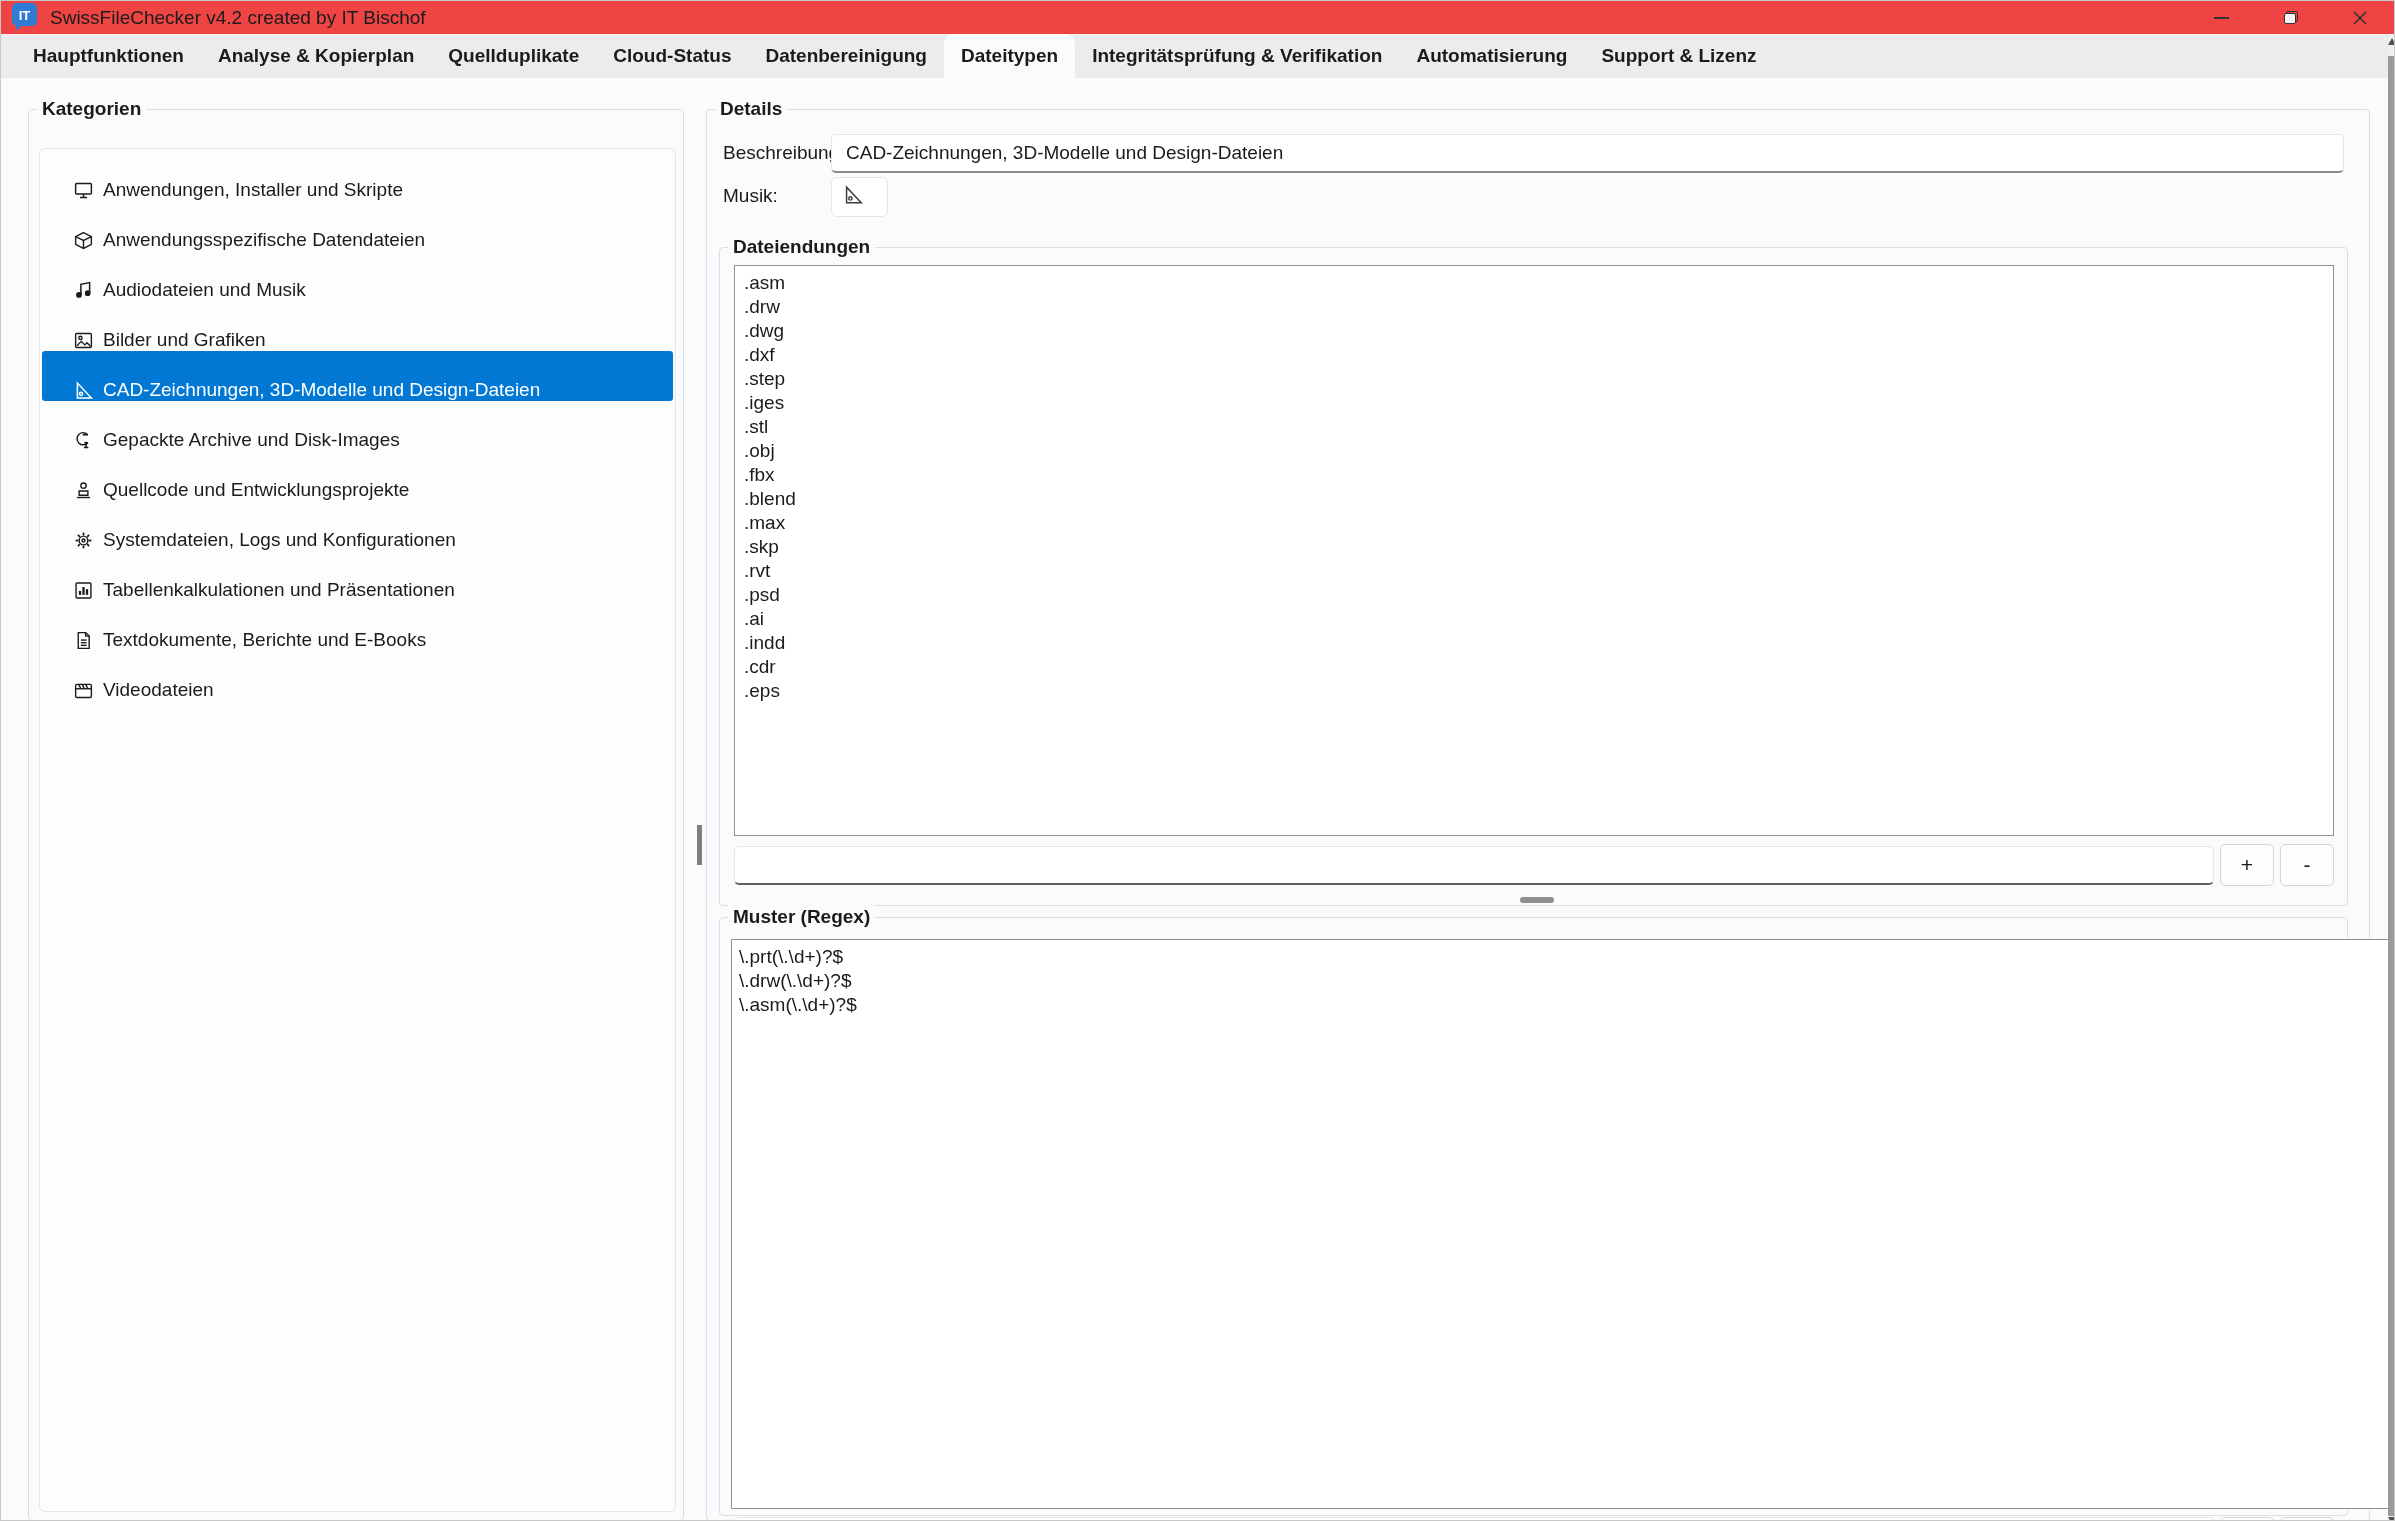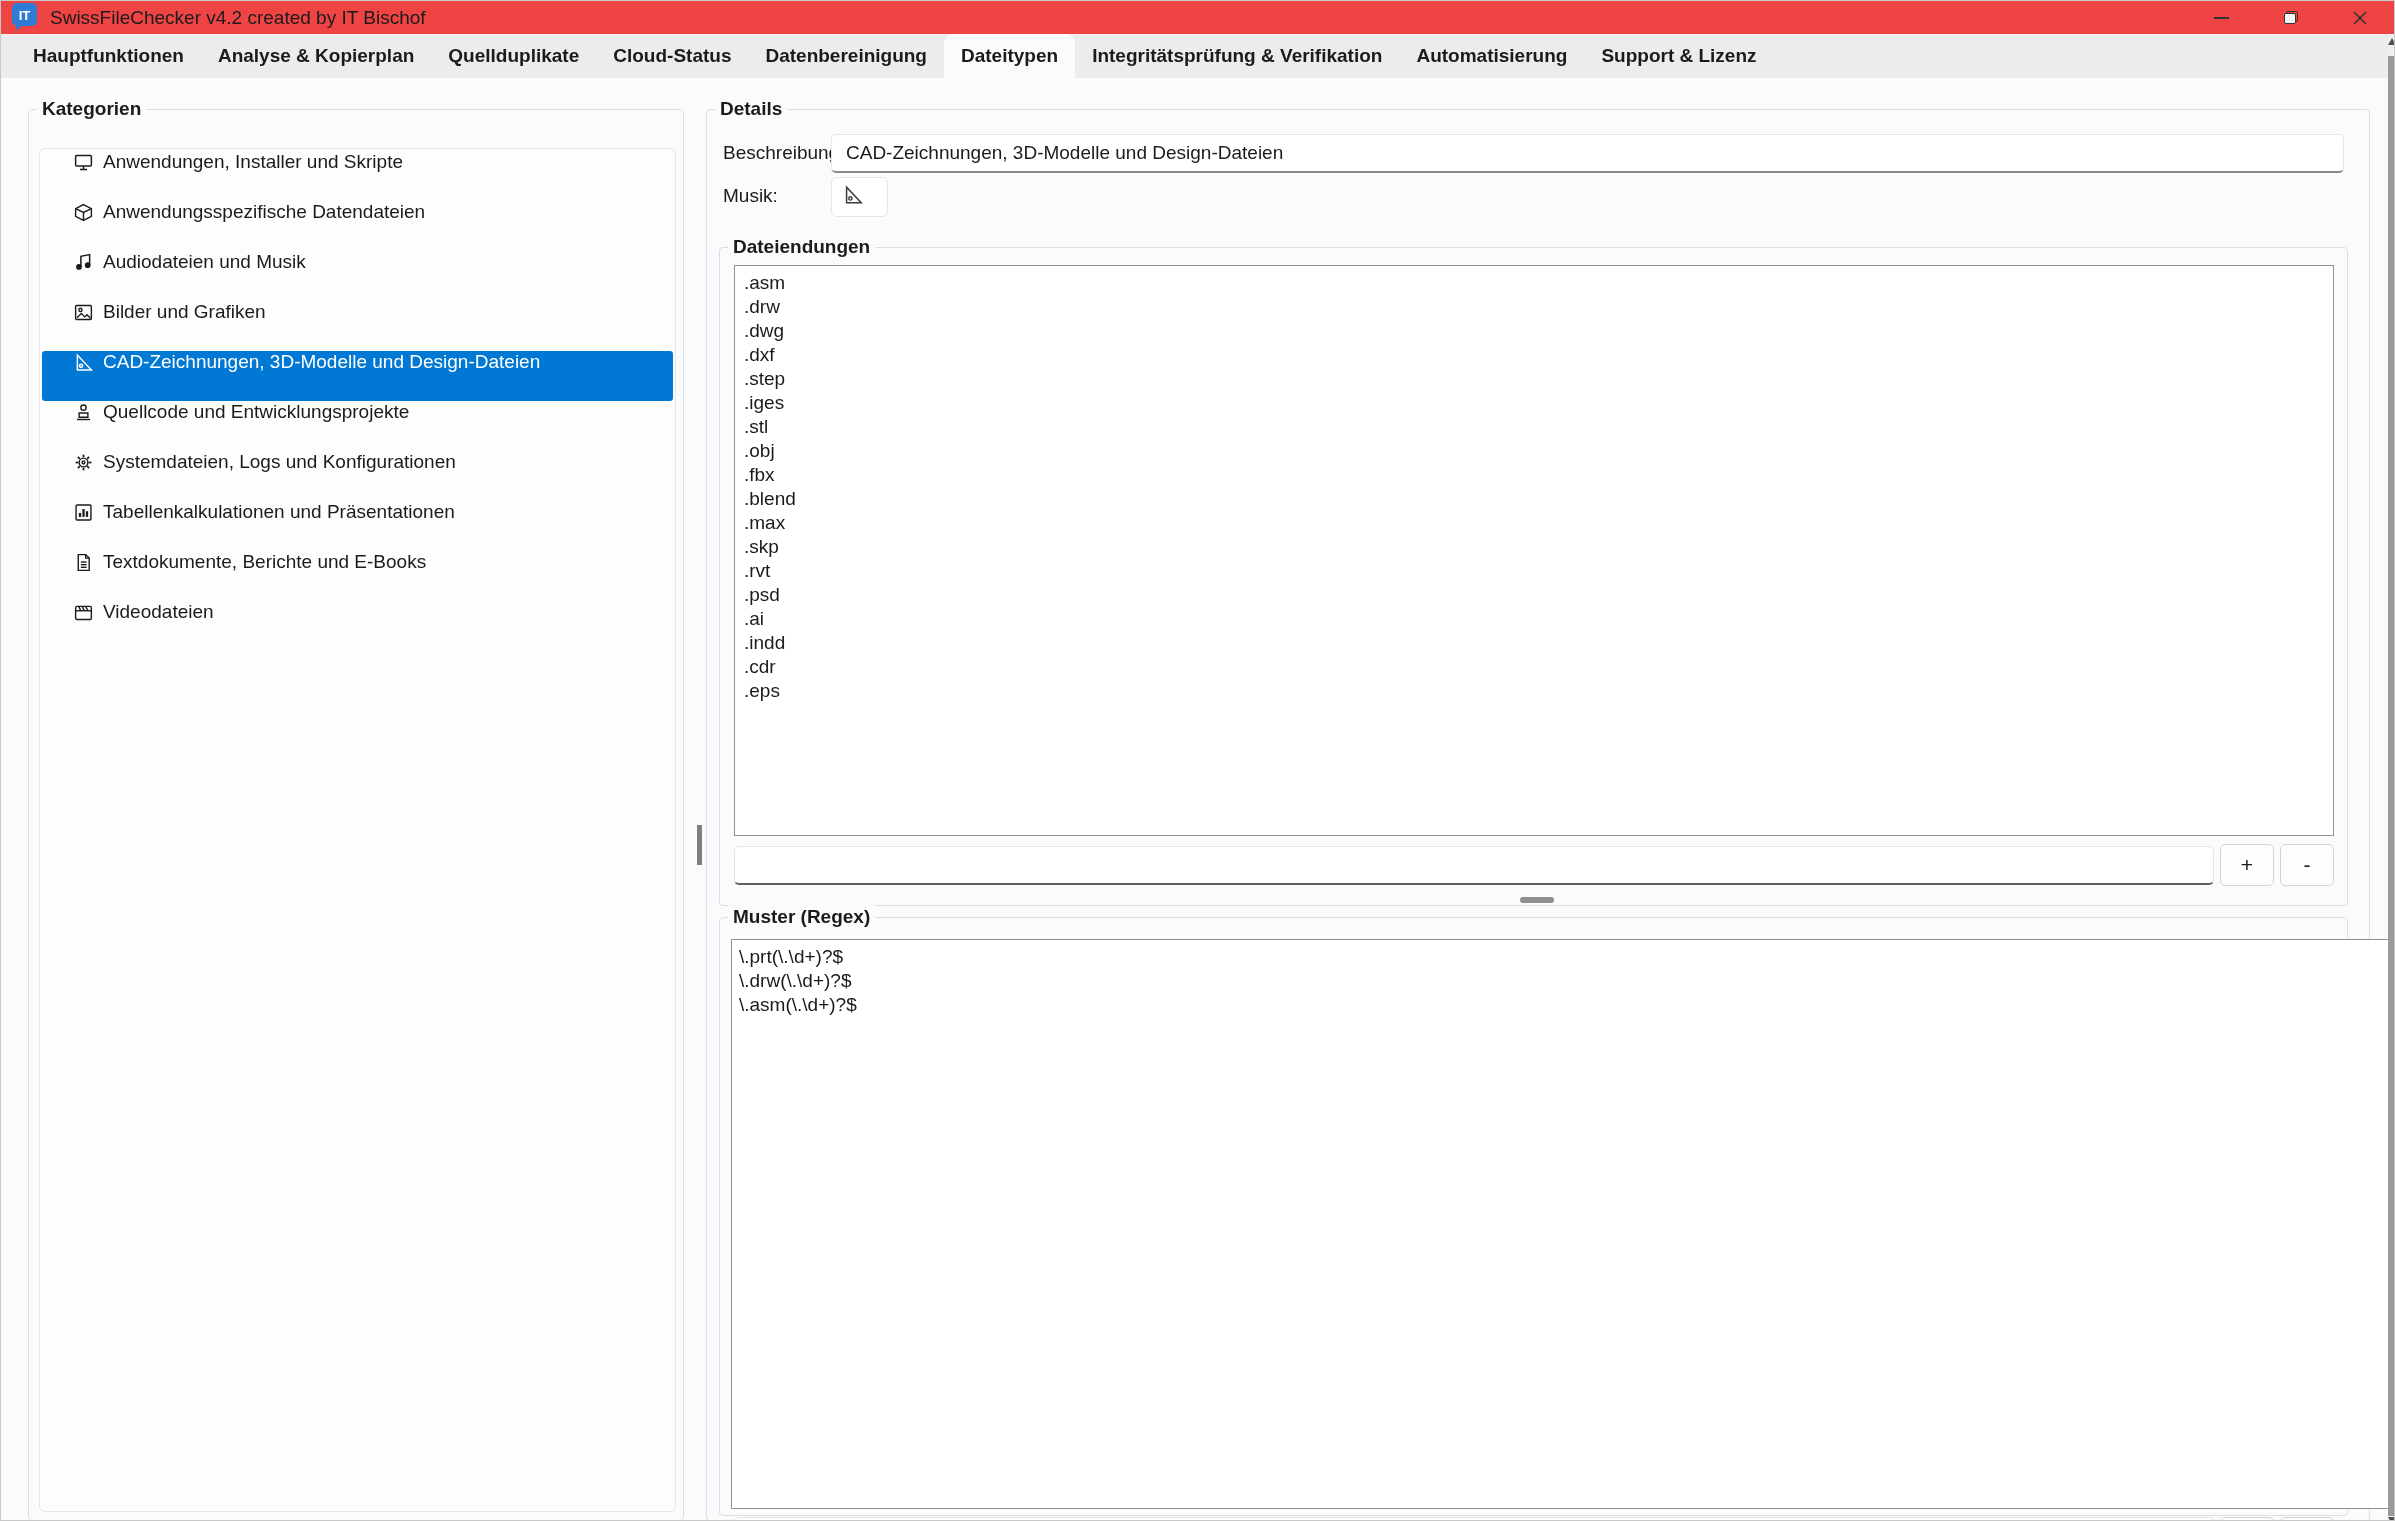--- a/index.html
+++ b/index.html
@@ -22,21 +22,21 @@
   .tab{padding:0 17px;line-height:44px;font-size:19px;font-weight:700;white-space:nowrap;cursor:default;}
   .tab.active{background:#fafbfc;border-radius:9px 9px 0 0;}
 
   
   .group{position:absolute;border:1px solid #dcdee1;border-radius:4px;}
   .group-label{position:absolute;top:-13px;left:8px;background:#fafbfc;padding:0 5px;font-weight:700;font-size:19px;line-height:24px;white-space:nowrap;}
 
   
   .cat-panel{position:absolute;left:38px;top:147px;width:637px;height:1364px;background:#fdfdfd;
              border:1px solid #e4e6e9;border-radius:6px;padding:2px;box-sizing:border-box;overflow:hidden;}
-  .cat-item{height:50px;display:flex;align-items:flex-start;padding-left:30px;font-size:19px;border-radius:3px;white-space:nowrap;}
+  .cat-item{height:50px;display:flex;align-items:flex-end;padding-left:30px;font-size:19px;border-radius:3px;white-space:nowrap;}
   .cat-item .ic{width:22px;height:22px;margin-right:9px;flex:0 0 auto;display:flex;align-items:center;justify-content:center;}
   .cat-item.selected{background:#0078d4;color:#ffffff;}
   .cat-item svg{stroke:currentColor;}
 
   
   .fld-label{position:absolute;font-size:19px;white-space:nowrap;}
   .textbox{position:absolute;background:#ffffff;border:1px solid #e6e6e6;border-bottom:2px solid #8a8a8a;border-radius:5px;
            font-family:"Liberation Sans",sans-serif;font-size:19px;color:#1b1b1b;padding:0 14px;box-sizing:border-box;outline:none;}
   .iconbox{position:absolute;background:#ffffff;border:1px solid #e6e6e6;border-radius:6px;box-sizing:border-box;
            display:flex;align-items:center;padding-left:10px;}
@@ -148,20 +148,32 @@
       <span class="ic">
         <svg width="21" height="21" viewBox="0 0 24 24" fill="none" stroke-width="1.7">
             <path d="M5 3.5 L5 20.5 L21 20.5 Z"></path>
             <circle cx="9.2" cy="15.8" r="1.8"></circle>
           </svg>
       </span>
         <span>CAD-Zeichnungen, 3D-Modelle und Design-Dateien</span>
     </div>
     <div class="cat-item">
       <span class="ic">
+        <svg width="21" height="21" viewBox="0 0 24 24" fill="none" stroke-width="1.7">
+            <path d="M17 5.5 A7 7 0 1 0 17 14.5"></path>
+            <path d="M17 5.5 H11"></path>
+            <path d="M13 14.5 H17"></path>
+            <line x1="15" y1="14.5" x2="15" y2="20"></line>
+            <line x1="12.5" y1="20" x2="17.5" y2="20"></line>
+          </svg>
+      </span>
+        <span>Gepackte Archive und Disk-Images</span>
+    </div>
+    <div class="cat-item">
+      <span class="ic">
         <svg width="21" height="21" viewBox="0 0 24 24" fill="none" stroke-width="1.6">
             <circle cx="12" cy="6.5" r="3"></circle>
             <path d="M7 12.5 H17 V17.5 H7 Z"></path>
             <path d="M4.5 20 H19.5"></path>
           </svg>
       </span>
         <span>Quellcode und Entwicklungsprojekte</span>
     </div>
     <div class="cat-item">
       <span class="ic">

